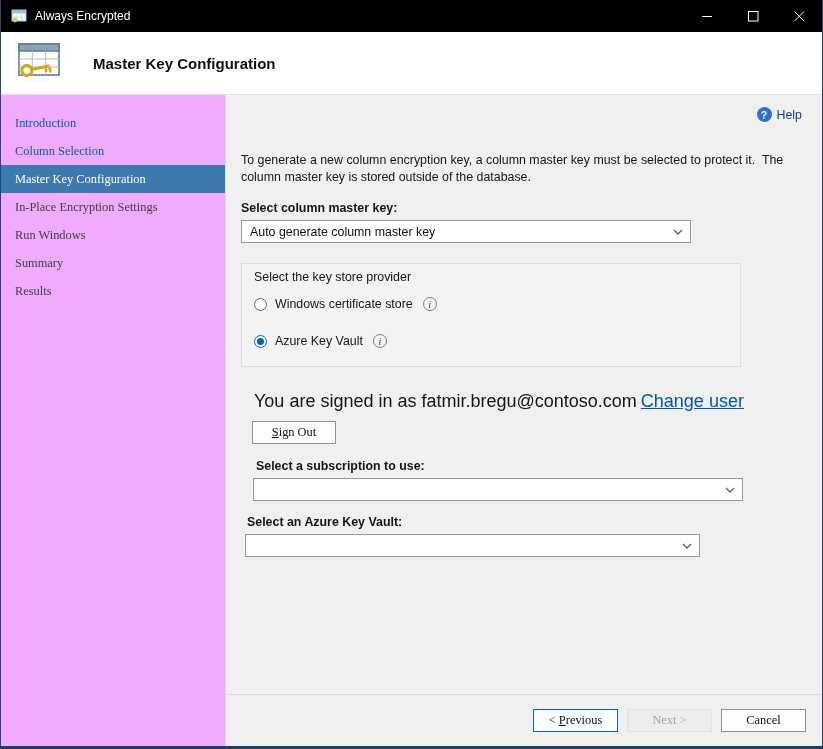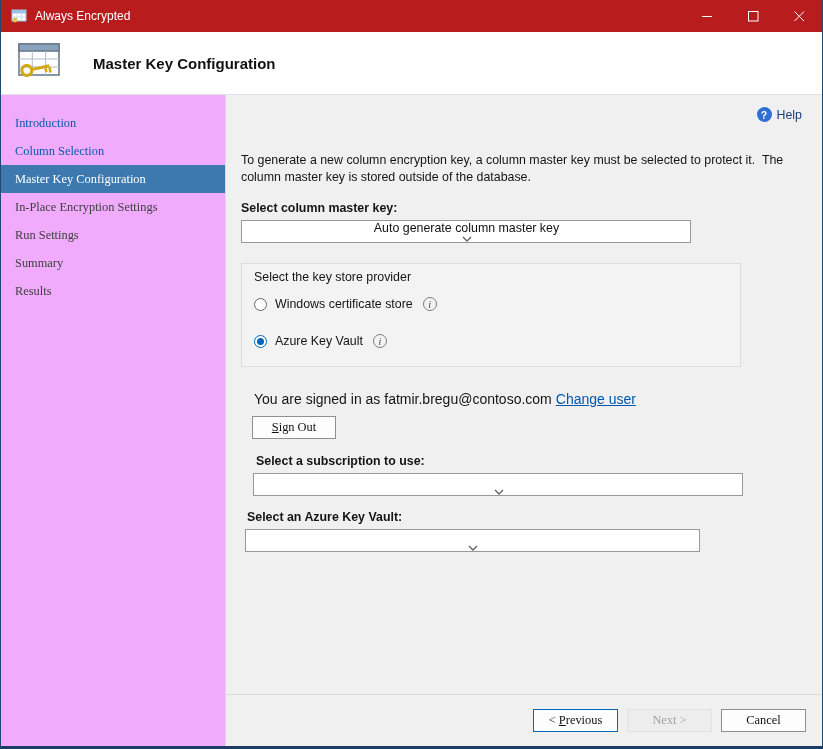--- a/index.html
+++ b/index.html
@@ -7,21 +7,21 @@
   .window {
     width: 823px; height: 749px;
     display: flex; flex-direction: column;
     font-family: "Liberation Sans", sans-serif;
     border-left: 1px solid #23486f; border-right: 1px solid #23486f;
     border-bottom: 3px solid #1b3c63;
     background: #f0f0f0;
     overflow: hidden;
   }
   
-  .titlebar { flex: 0 0 32px; background: #b91c1c; display: flex; align-items: center; color: #fff; }
+  .titlebar { flex: 0 0 32px; background: #000000; display: flex; align-items: center; color: #fff; }
   .titlebar-icon { margin: 0 8px 0 10px; display: flex; }
   .titlebar-title { font-size: 12px; }
   .titlebar-controls { margin-left: auto; display: flex; height: 100%; }
   .tb-btn { width: 46px; display: flex; align-items: center; justify-content: center; cursor: default; }
   
   .header { flex: 0 0 63px; background: #fff; display: flex; align-items: center; padding-left: 14px; gap: 30px; border-bottom: 1px solid #dde3e9; }
   .header-icon { display: flex; }
   .header-title { font-size: 15px; font-weight: bold; color: #111; }
   
   .body-row { flex: 1; display: flex; min-height: 0; }
@@ -33,34 +33,34 @@
   .main-col { flex: 1; display: flex; flex-direction: column; min-width: 0; }
   .main { flex: 1; padding: 12px 20px 0 15px; }
   
   .help { display: flex; justify-content: flex-end; align-items: center; gap: 5px; cursor: pointer; }
   .help-icon { width: 15px; height: 15px; border-radius: 50%; background: #2f6fd4; color: #fff; font-size: 10.5px; font-weight: bold; display: flex; align-items: center; justify-content: center; }
   .help-label { font-size: 12.4px; color: #16417c; }
   
   .intro { margin-top: 30px; width: 560px; font-size: 12.4px; color: #151515; line-height: 1.34; white-space: pre-wrap; }
   .label { font-size: 12.4px; color: #151515; font-weight: bold; }
   .lbl-master { margin-top: 16px; }
-  .combo { margin-top: 5px; height: 23px; background: #fff; border: 1px solid #999; display: flex; align-items: center; justify-content: space-between; padding: 0 7px 0 8px; font-size: 12.4px; color: #111; cursor: default; flex-direction: column; }
+  .combo { margin-top: 5px; height: 23px; background: #fff; border: 1px solid #999; display: flex; align-items: center; justify-content: space-between; padding: 0 7px 0 8px; font-size: 12.4px; color: #111; cursor: default; }
   .combo-master { width: 450px; }
   .combo-sub { width: 490px; margin-left: 12px; }
   .combo-vault { width: 455px; margin-left: 4px; }
   .groupbox { margin-top: 20px; width: 500px; border: 1px solid #dddddd; background: #f3f3f3; padding: 6px 12px 18px; }
   .groupbox-title { font-size: 12.4px; color: #151515; }
   .radio-row { display: flex; align-items: flex-end; gap: 8px; margin-top: 13px; cursor: default; }
   .radio-row + .radio-row { margin-top: 23px; }
   .radio { width: 13px; height: 13px; border-radius: 50%; border: 1px solid #666; background: #fff; display: flex; flex: 0 0 13px; }
   .radio.selected { border-color: #0067b8; }
   .radio-dot { width: 7px; height: 7px; border-radius: 50%; background: #0067b8; margin: auto; }
   .radio-label { font-size: 12.4px; color: #151515; }
   .info-icon { width: 14px; height: 14px; border-radius: 50%; border: 1px solid #7e7e7e; color: #454545; font-size: 10px; font-style: italic; font-family: "Liberation Serif", serif; display: flex; align-items: center; justify-content: center; margin-left: 2px; }
-  .signin-row { margin-top: 24px; margin-left: 13px; font-size: 14px; color: #151515; }
+  .signin-row { margin-top: 24px; margin-left: 13px; font-size: 18px; color: #151515; }
   .link { color: #0057ad; text-decoration: underline; cursor: pointer; margin-left: 4px; }
   .btn { font-size: 12.4px; color: #111; display: inline-flex; align-items: center; justify-content: center; cursor: default; font-family: Liberation Serif, serif; }
   .btn-signout { margin-top: 9px; margin-left: 11px; width: 84px; height: 23px; background: #fdfdfd; border: 1px solid #8f8f8f; }
   .lbl-sub { margin-top: 15px; margin-left: 15px; }
   .lbl-vault { margin-top: 14px; margin-left: 6px; }
   .ak { text-decoration: underline; }
   
   .footer { flex: 0 0 52px; border-top: 1px solid #d9d9d9; background: #f0f0f0; display: flex; align-items: center; justify-content: flex-end; gap: 9px; padding-right: 16px; }
   .btn-footer { width: 85px; height: 23px; }
   .btn-previous { background: #fdfdfd; border: 1px solid #0067b8; }
@@ -124,21 +124,21 @@
     <span class="header-title">Master Key Configuration</span>
   </div>
 
   <div class="body-row">
 
     <div class="sidebar">
       <div class="nav-item visited">Introduction</div>
       <div class="nav-item visited">Column Selection</div>
       <div class="nav-item current">Master Key Configuration</div>
       <div class="nav-item upcoming">In-Place Encryption Settings</div>
-      <div class="nav-item upcoming">Run Settings</div>
+      <div class="nav-item upcoming">Run Windows</div>
       <div class="nav-item upcoming">Summary</div>
       <div class="nav-item upcoming">Results</div>
     </div>
 
     <div class="main-col">
       <div class="main">
 
         <div class="help">
           <span class="help-icon">?</span>
           <span class="help-label">Help</span>

